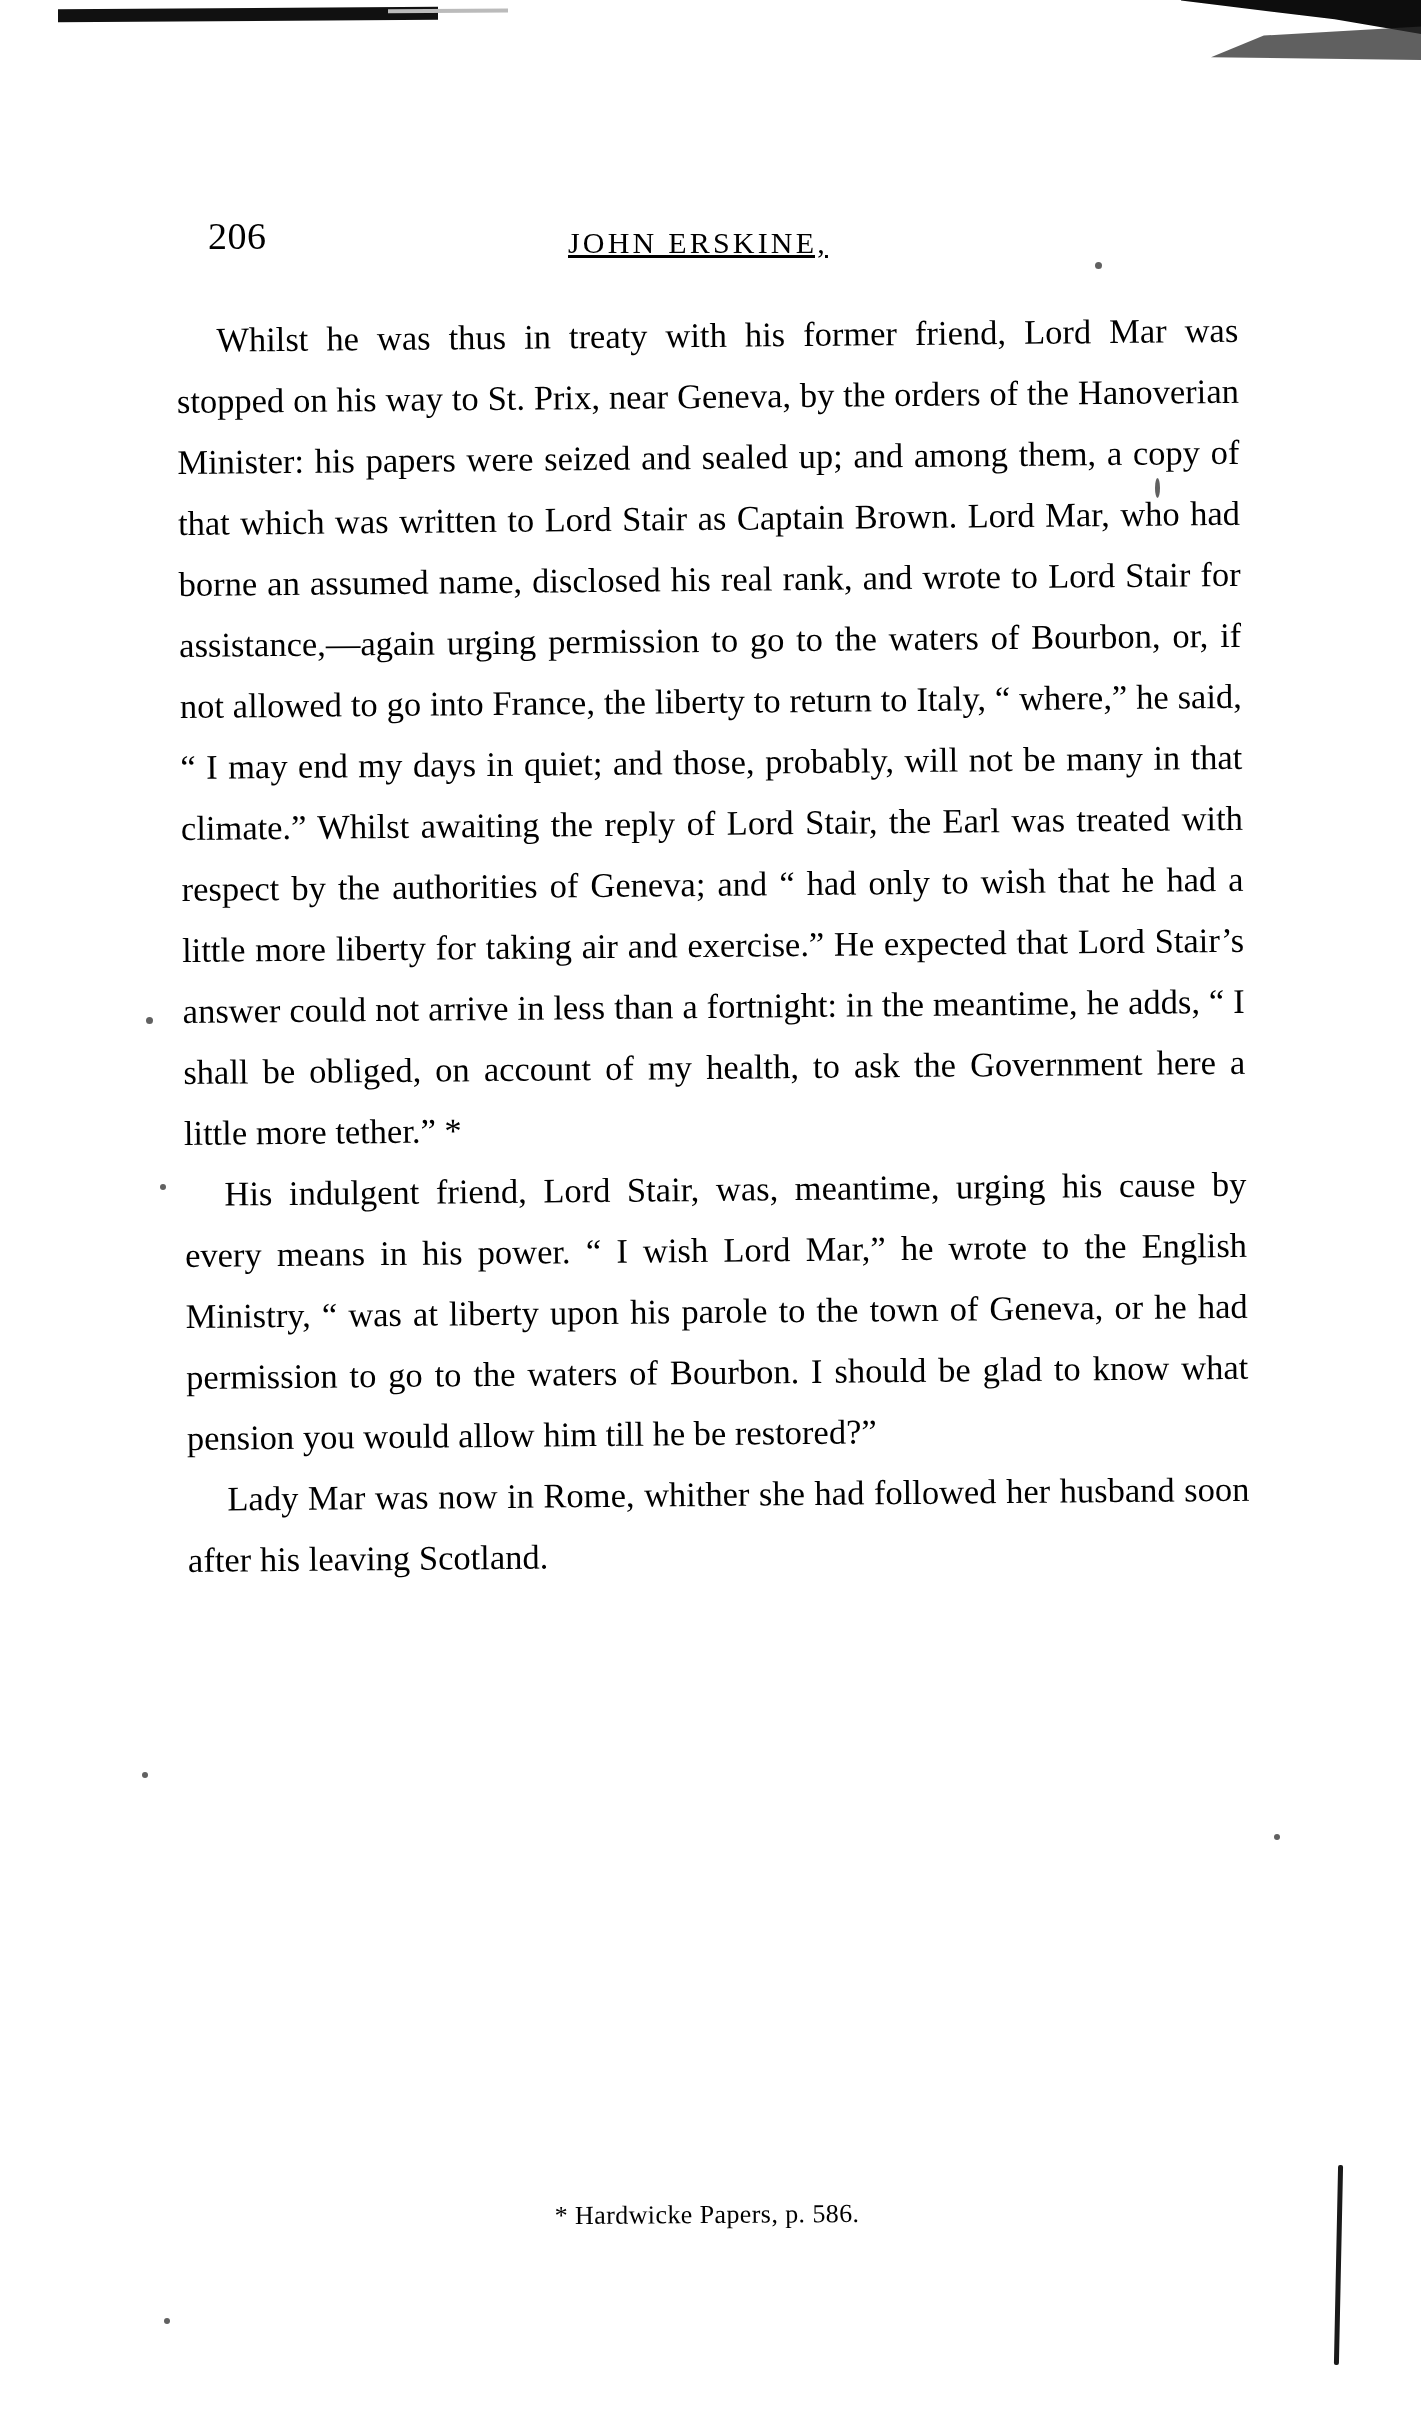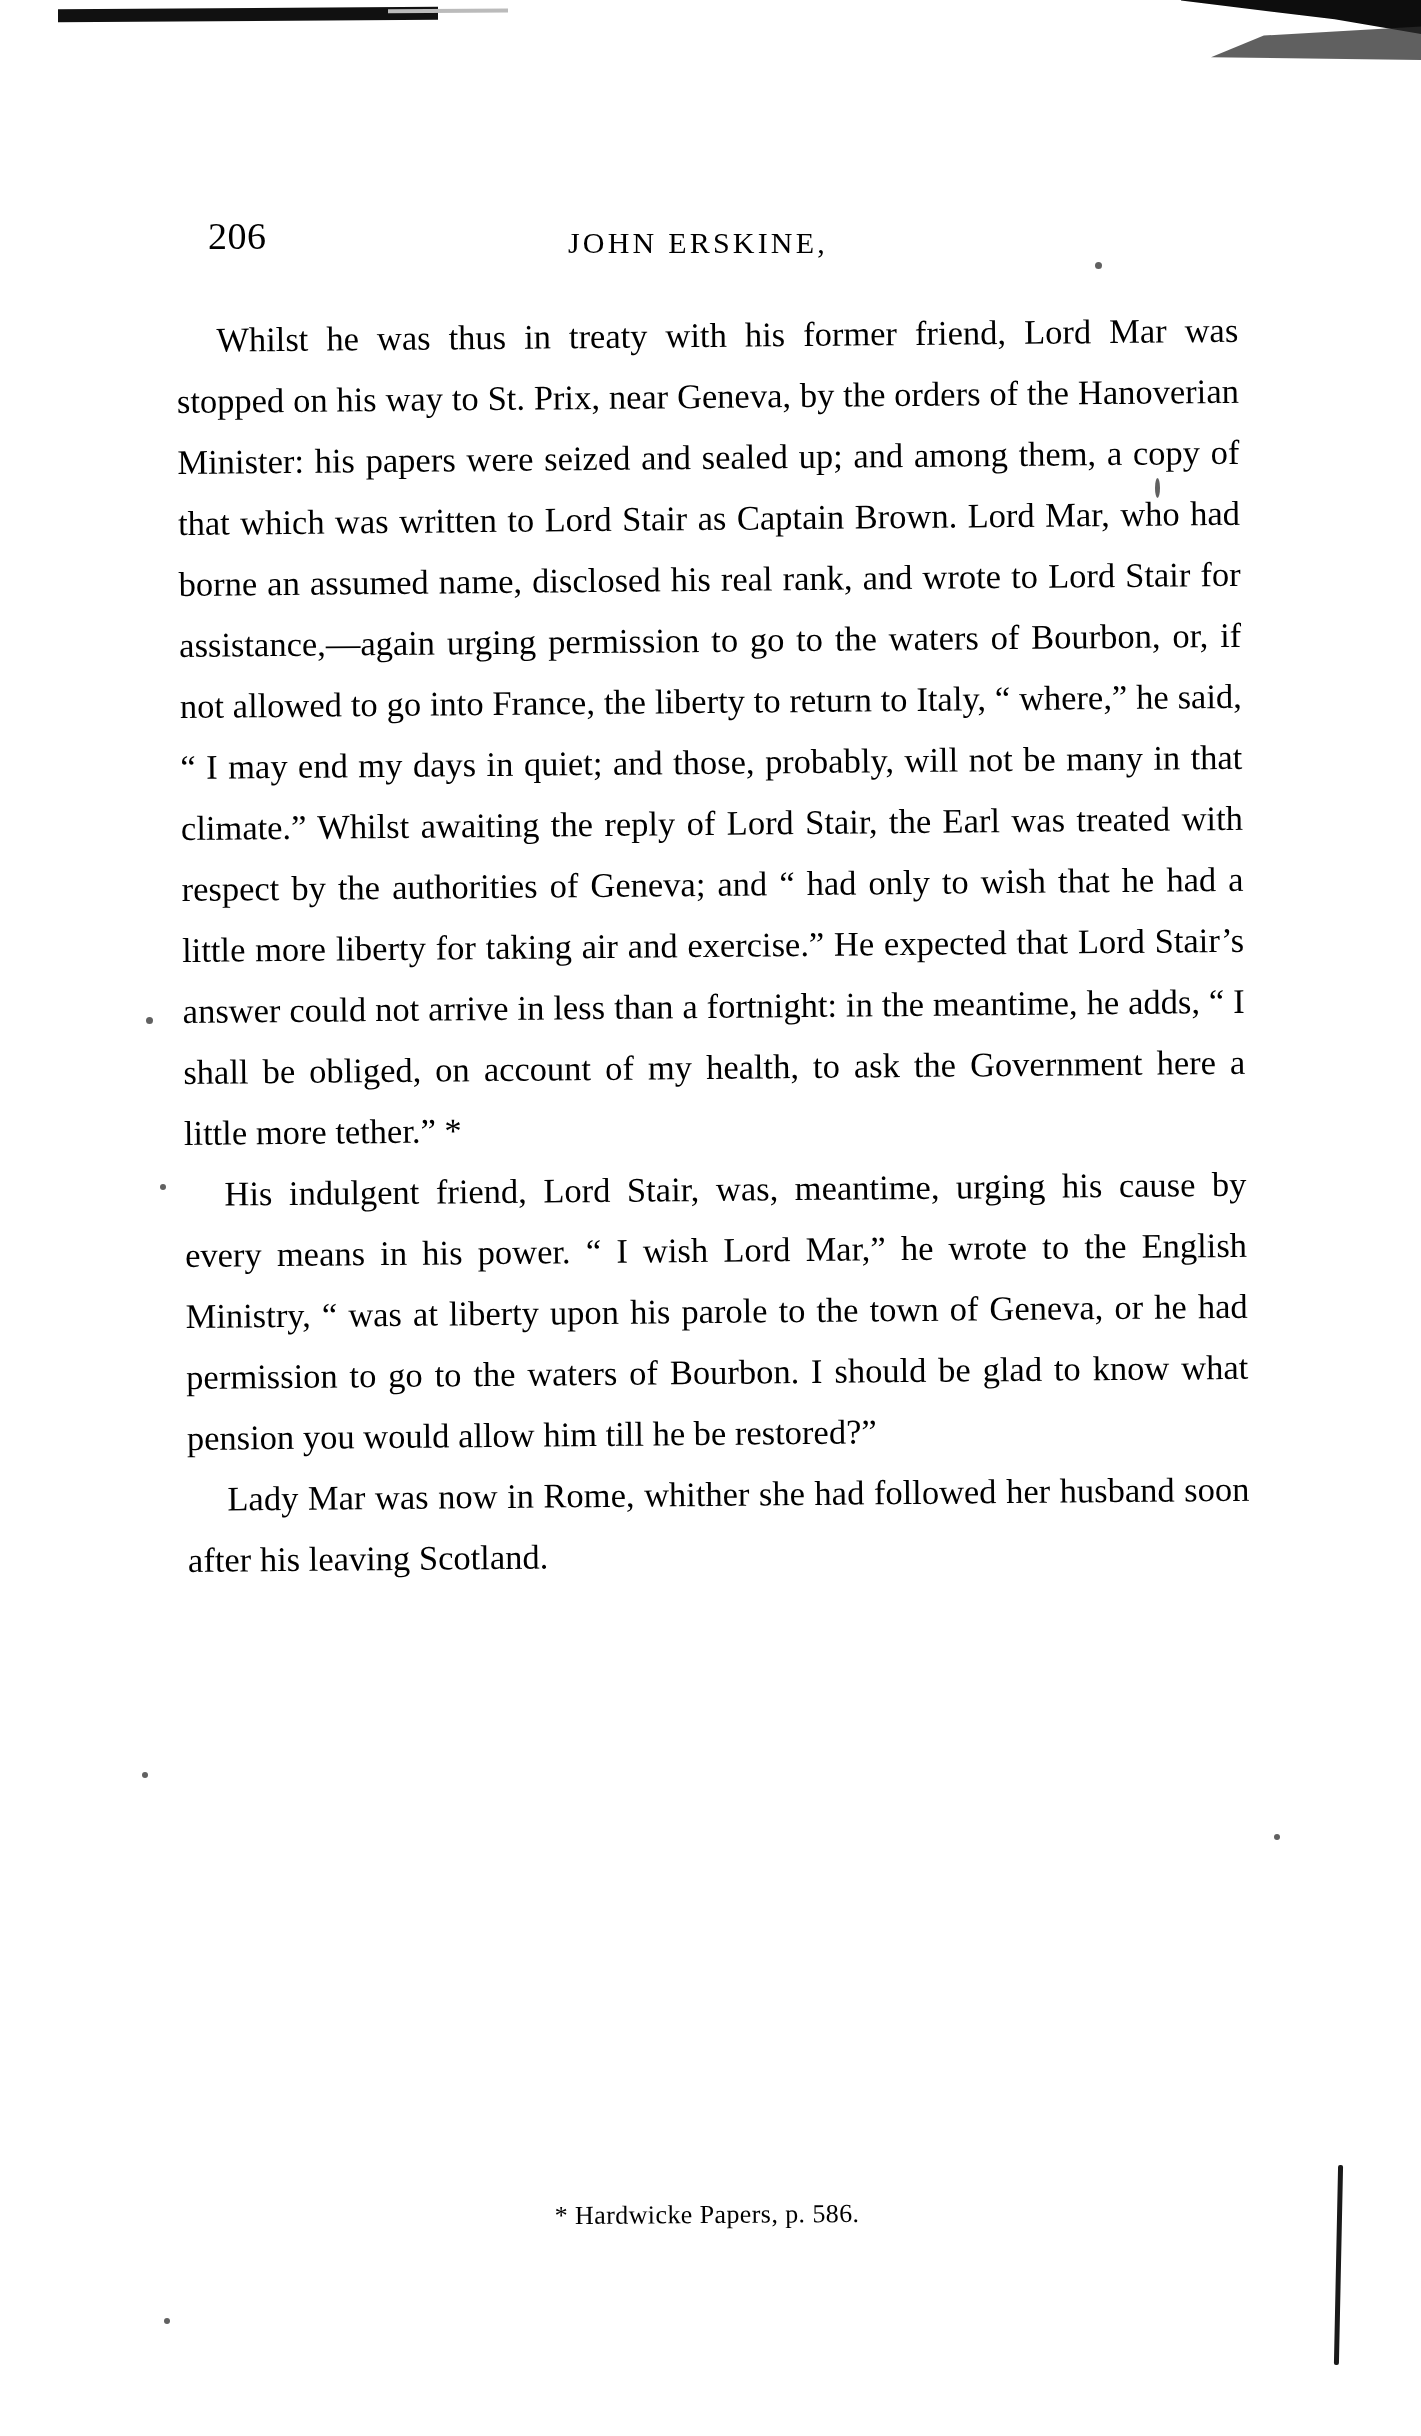--- a/index.html
+++ b/index.html
@@ -101,20 +101,21 @@
     top: -8px;
     font-size: 38px;
     letter-spacing: 0.5px;
   }
   .running-head {
     position: absolute;
     left: 360px;
     top: 4px;
     font-size: 30px;
     letter-spacing: 3.2px;
+    text-decoration: underline;
   }
 
   .body-text {
     position: absolute;
     left: 176px;
     top: 310px;
     width: 1062px;
   }
   .para {
     margin: 0;

